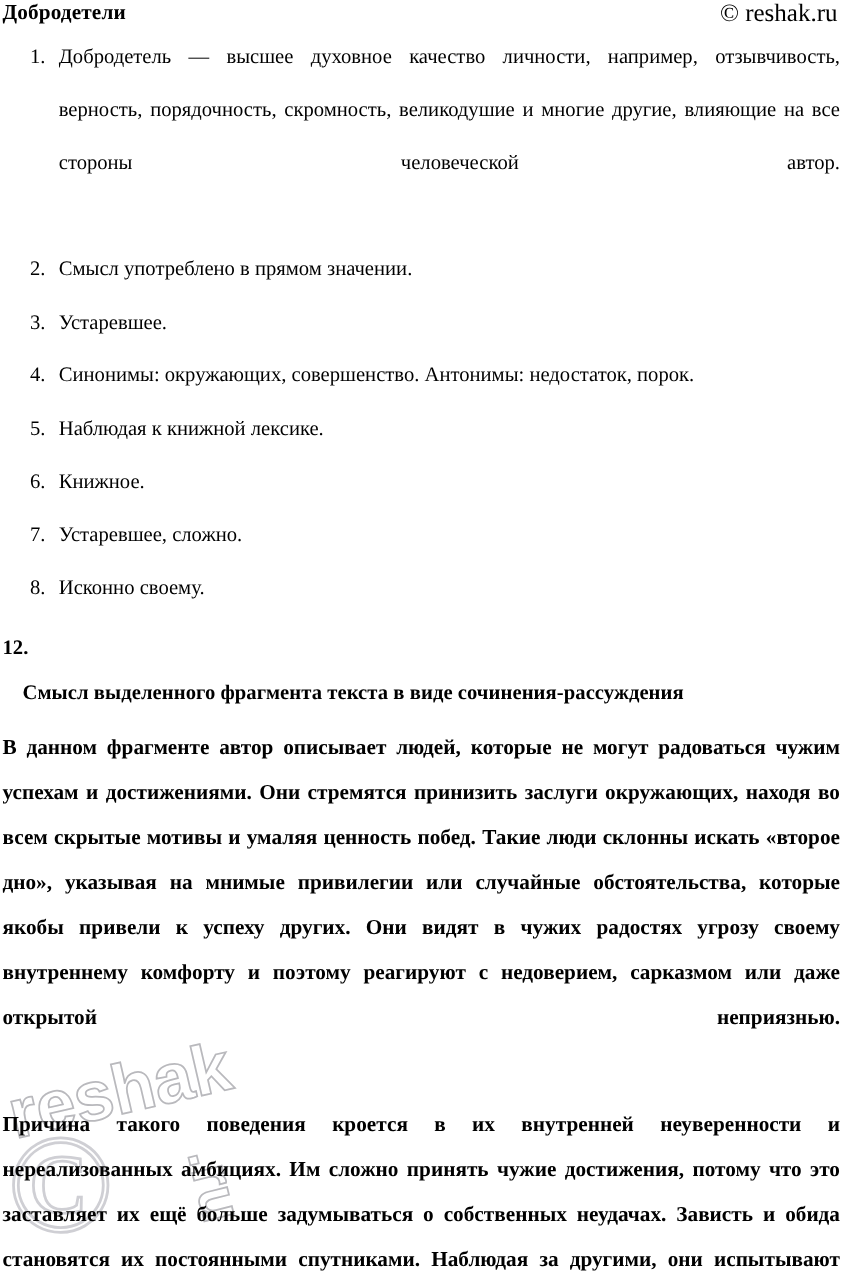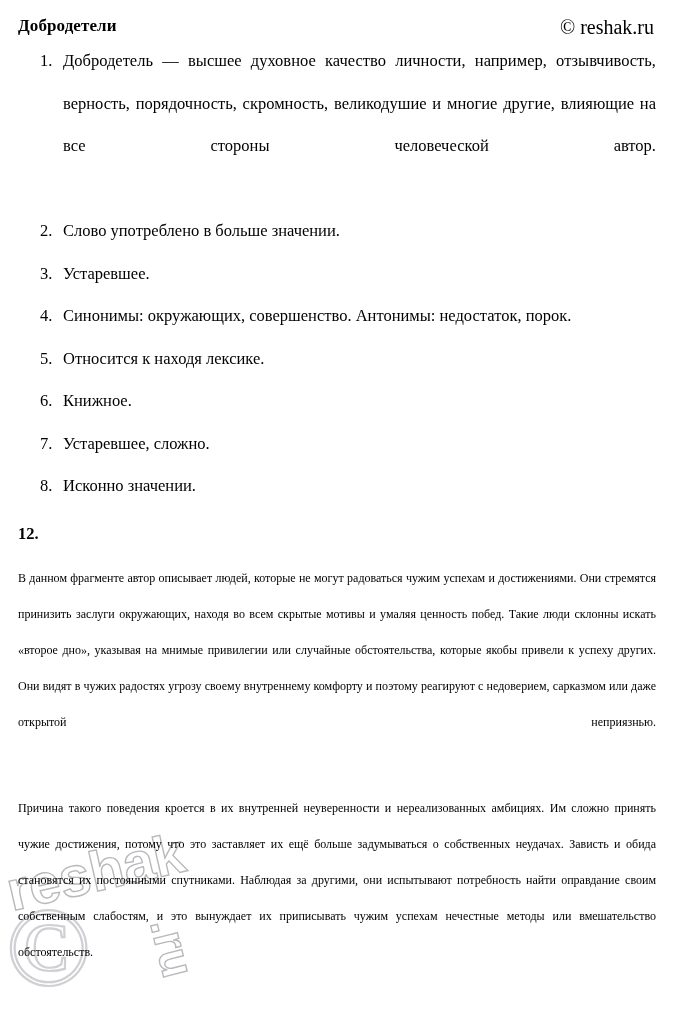--- a/index.html
+++ b/index.html
@@ -15,21 +15,21 @@
     font-family: "Liberation Serif", "DejaVu Serif", serif;
     color: #000000;
     -webkit-font-smoothing: antialiased;
   }
 
   .page {
     position: relative;
     width: 675px;
     height: 1011px;
     box-sizing: border-box;
-    padding: 16px;
+    padding: 0;
     z-index: 2;
   }
 
   
   .header-row {
     position: relative;
     height: 24px;
     padding: 0 4px 0 2px;
   }
   .doc-title {
@@ -99,24 +99,25 @@
     font-size: 16.5px;
     font-weight: bold;
     line-height: 24px;
     white-space: nowrap;
     letter-spacing: 0.05px;
   }
 
   
   .body-para {
     margin: 14px 3px 0 2px;
-    font-size: 12px;
+    font-size: 17px;
     line-height: 36px;
     text-align: justify;
     text-justify: inter-word;
+    font-weight: bold;
   }
   .body-para::after {
     content: "";
     display: inline-block;
     width: 100%;
     height: 0;
   }
   .body-para.last::after {
     content: none;
   }
@@ -167,48 +168,49 @@
     <div class="copyright">© reshak.ru</div>
   </div>
 
   <ol class="answer-list">
     <li class="answer-item multi">
       <span class="marker">1.</span>
       <span class="body-text">Добродетель — высшее духовное качество личности, например, отзывчивость, верность, порядочность, скромность, великодушие и многие другие, влияющие на все стороны человеческой автор.</span>
     </li>
     <li class="answer-item">
       <span class="marker">2.</span>
-      <span class="body-text">Слово употреблено в больше значении.</span>
+      <span class="body-text">Смысл употреблено в прямом значении.</span>
     </li>
     <li class="answer-item">
       <span class="marker">3.</span>
       <span class="body-text">Устаревшее.</span>
     </li>
     <li class="answer-item">
       <span class="marker">4.</span>
       <span class="body-text">Синонимы: окружающих, совершенство. Антонимы: недостаток, порок.</span>
     </li>
     <li class="answer-item">
       <span class="marker">5.</span>
-      <span class="body-text">Относится к находя лексике.</span>
+      <span class="body-text">Наблюдая к книжной лексике.</span>
     </li>
     <li class="answer-item">
       <span class="marker">6.</span>
       <span class="body-text">Книжное.</span>
     </li>
     <li class="answer-item">
       <span class="marker">7.</span>
       <span class="body-text">Устаревшее, сложно.</span>
     </li>
     <li class="answer-item">
       <span class="marker">8.</span>
-      <span class="body-text">Исконно значении.</span>
+      <span class="body-text">Исконно своему.</span>
     </li>
   </ol>
 
   <div class="section-number">12.</div>
 
+  <div class="section-subtitle">Смысл выделенного фрагмента текста в виде сочинения-рассуждения</div>
 
   <p class="body-para">В данном фрагменте автор описывает людей, которые не могут радоваться чужим успехам и достижениями. Они стремятся принизить заслуги окружающих, находя во всем скрытые мотивы и умаляя ценность побед. Такие люди склонны искать «второе дно», указывая на мнимые привилегии или случайные обстоятельства, которые якобы привели к успеху других. Они видят в чужих радостях угрозу своему внутреннему комфорту и поэтому реагируют с недоверием, сарказмом или даже открытой неприязнью.</p>
 
   <p class="body-para last">Причина такого поведения кроется в их внутренней неуверенности и нереализованных амбициях. Им сложно принять чужие достижения, потому что это заставляет их ещё больше задумываться о собственных неудачах. Зависть и обида становятся их постоянными спутниками. Наблюдая за другими, они испытывают потребность найти оправдание своим собственным слабостям, и это вынуждает их приписывать чужим успехам нечестные методы или вмешательство обстоятельств.</p>
 
 </div>
 
 </body></html>

